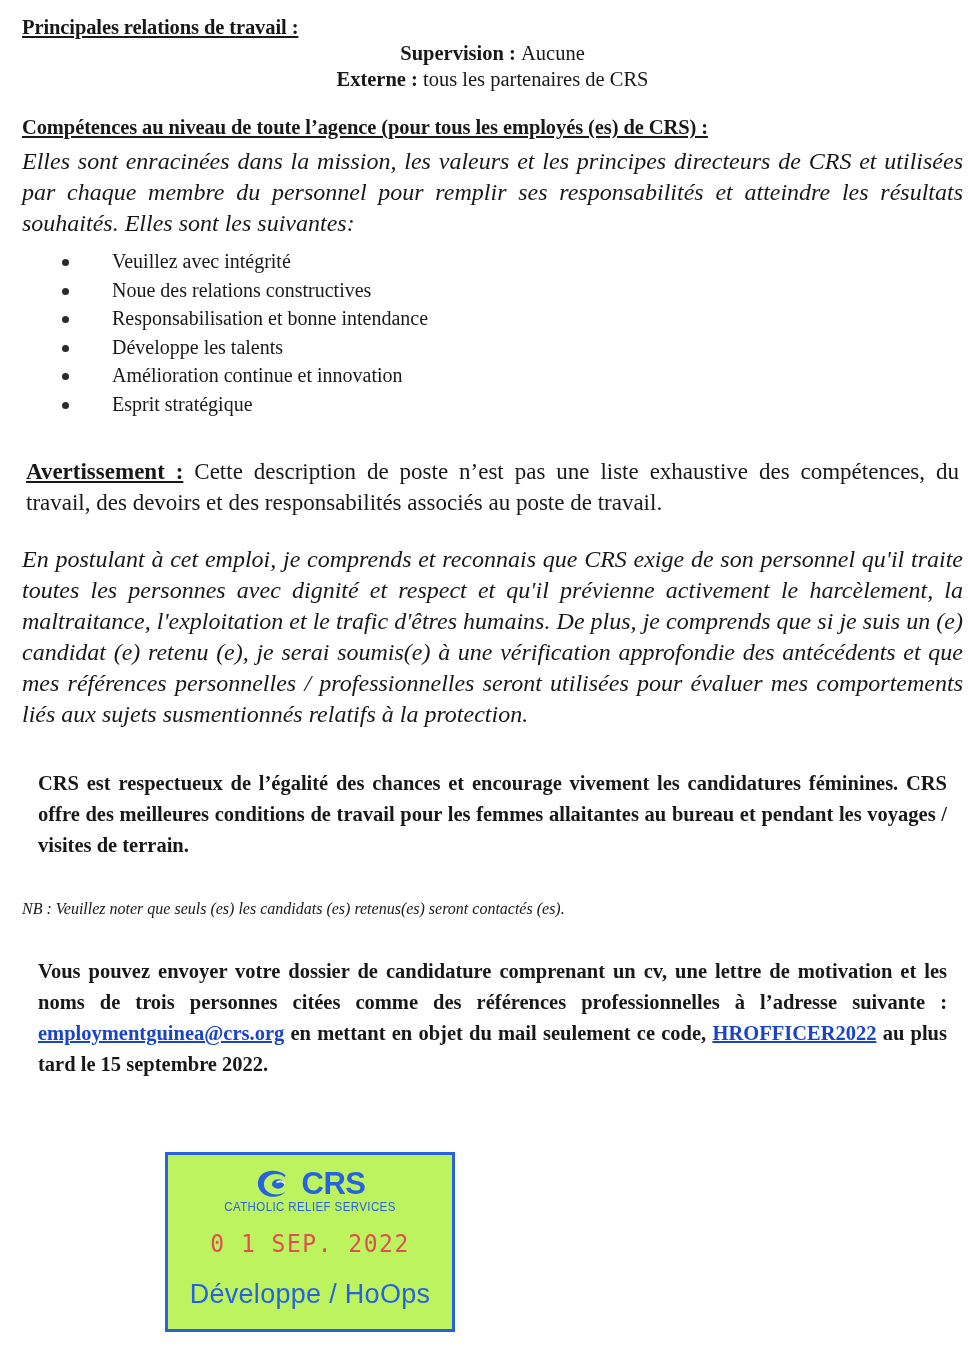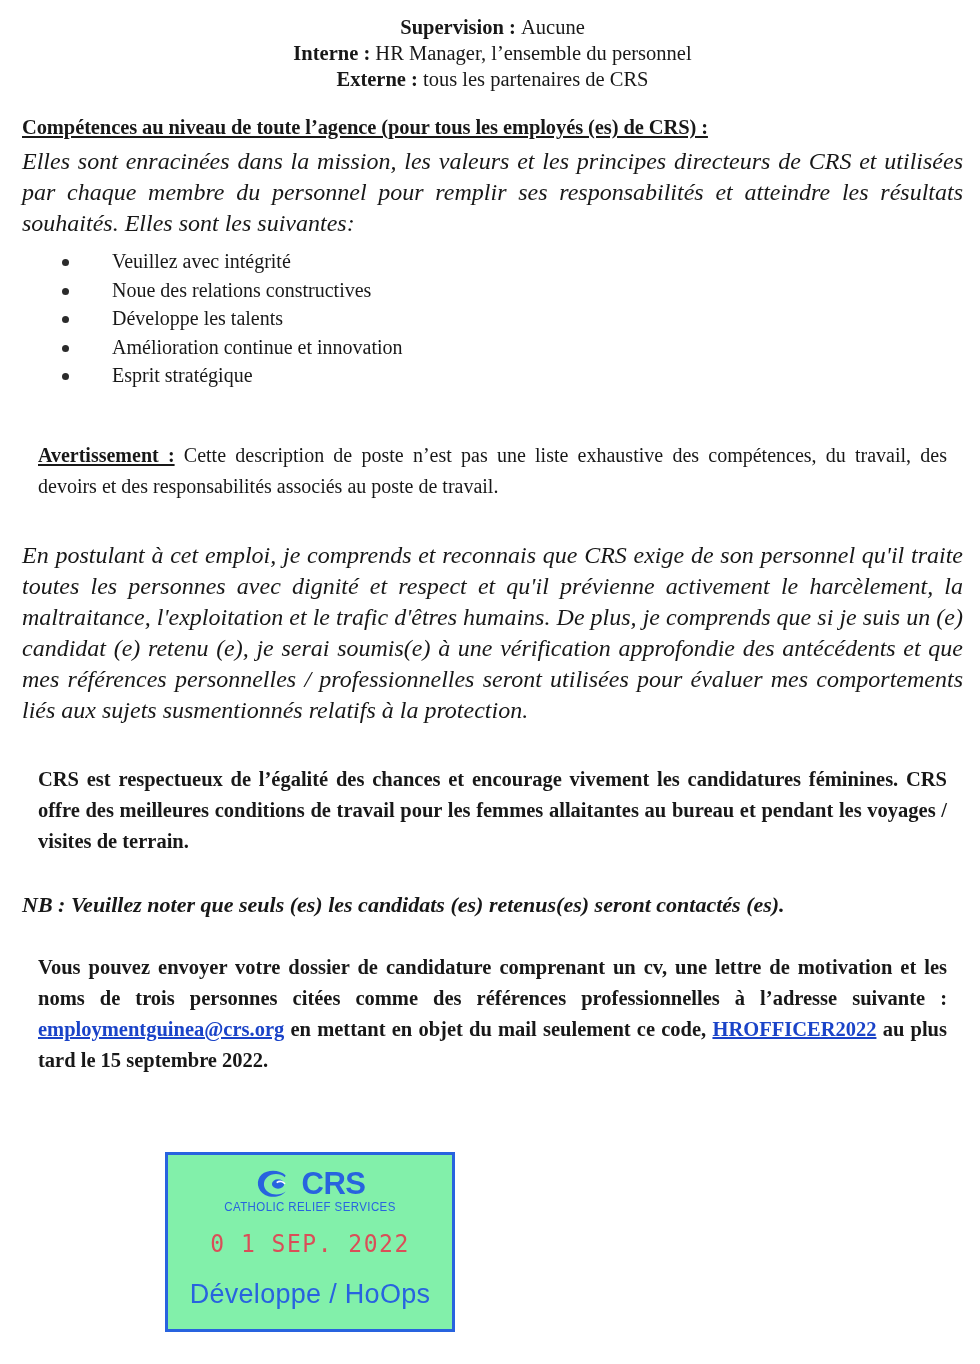--- a/index.html
+++ b/index.html
@@ -44,38 +44,38 @@
 
   .para-italic {
     font-style: italic;
     font-size: 24px;
     line-height: 31px;
     text-align: justify;
     margin: 0;
   }
 
   .para-roman {
-    font-size: 20px;
+    font-size: 23px;
+    line-height: 31px;
+    text-align: justify;
+    margin: 4px;
+  }
+
+  .para-bold {
+    font-weight: bold;
+    font-size: 20.5px;
     line-height: 31px;
     text-align: justify;
     margin: 16px;
   }
 
-  .para-bold {
-    font-weight: bold;
-    font-size: 20.5px;
-    line-height: 31px;
-    text-align: justify;
-    margin: 16px;
-  }
-
   .para-bold-italic {
-    font-weight: bold;
+    font-weight: normal;
     font-style: italic;
-    font-size: 22px;
+    font-size: 16px;
     line-height: 31px;
     margin: 0;
   }
 
   
   ul.bullets {
     list-style: none;
     margin: 0;
     padding: 0;
   }
@@ -119,21 +119,21 @@
 
   
   .stamp {
     position: absolute;
     left: 165px;
     top: 1152px;
     width: 290px;
     height: 180px;
     border: 3px solid #2b63d9;
     box-sizing: border-box;
-    background: #86efac;
+    background: #bef264;
     text-align: center;
     filter: saturate(1.05);
   }
   .stamp-logo-row {
     display: flex;
     align-items: center;
     justify-content: center;
     gap: 5px;
     margin-top: 12px;
     height: 33px;
@@ -175,48 +175,47 @@
     margin-top: 22px;
     letter-spacing: 0.3px;
   }
 </style>
 </head>
 <body>
 
 <div class="page">
 
   <div>
+    <div class="heading-ul">Principales relations de travail :</div>
 
     <div class="line-bold">
       <b>Supervision</b><b> : </b><span>Aucune</span>
     </div>
 
-    <div class="line-bold">
-      <b>Interne</b><b> : </b><span>HR Manager, l’ensemble du personnel</span>
-    </div>
 
     <div class="line-bold">
       <b>Externe</b><b> :  </b><span>tous les partenaires de CRS</span>
     </div>
   </div>
 
   <div class="sp-22"></div>
 
   <div>
     <div class="heading-ul">Compétences au niveau de toute l’agence (pour tous les employés (es) de CRS) :</div>
 
     <div class="sp-6"></div>
 
     <p class="para-italic">Elles sont enracinées dans la mission, les valeurs et les principes directeurs de CRS et utilisées par chaque membre du personnel pour remplir ses responsabilités et atteindre les résultats souhaités. Elles sont les suivantes:</p>
 
     <div class="sp-8"></div>
 
     <ul class="bullets">
       <li><span>Veuillez avec intégrité</span></li>
       <li><span>Noue des relations constructives</span></li>
+      <li><span>Responsabilisation et bonne intendance</span></li>
       <li><span>Développe les talents</span></li>
       <li><span>Amélioration continue et innovation</span></li>
       <li><span>Esprit stratégique</span></li>
     </ul>
   </div>
 
   <div class="sp-22"></div>
   <div class="sp-12"></div>
 
   <p class="para-roman">

